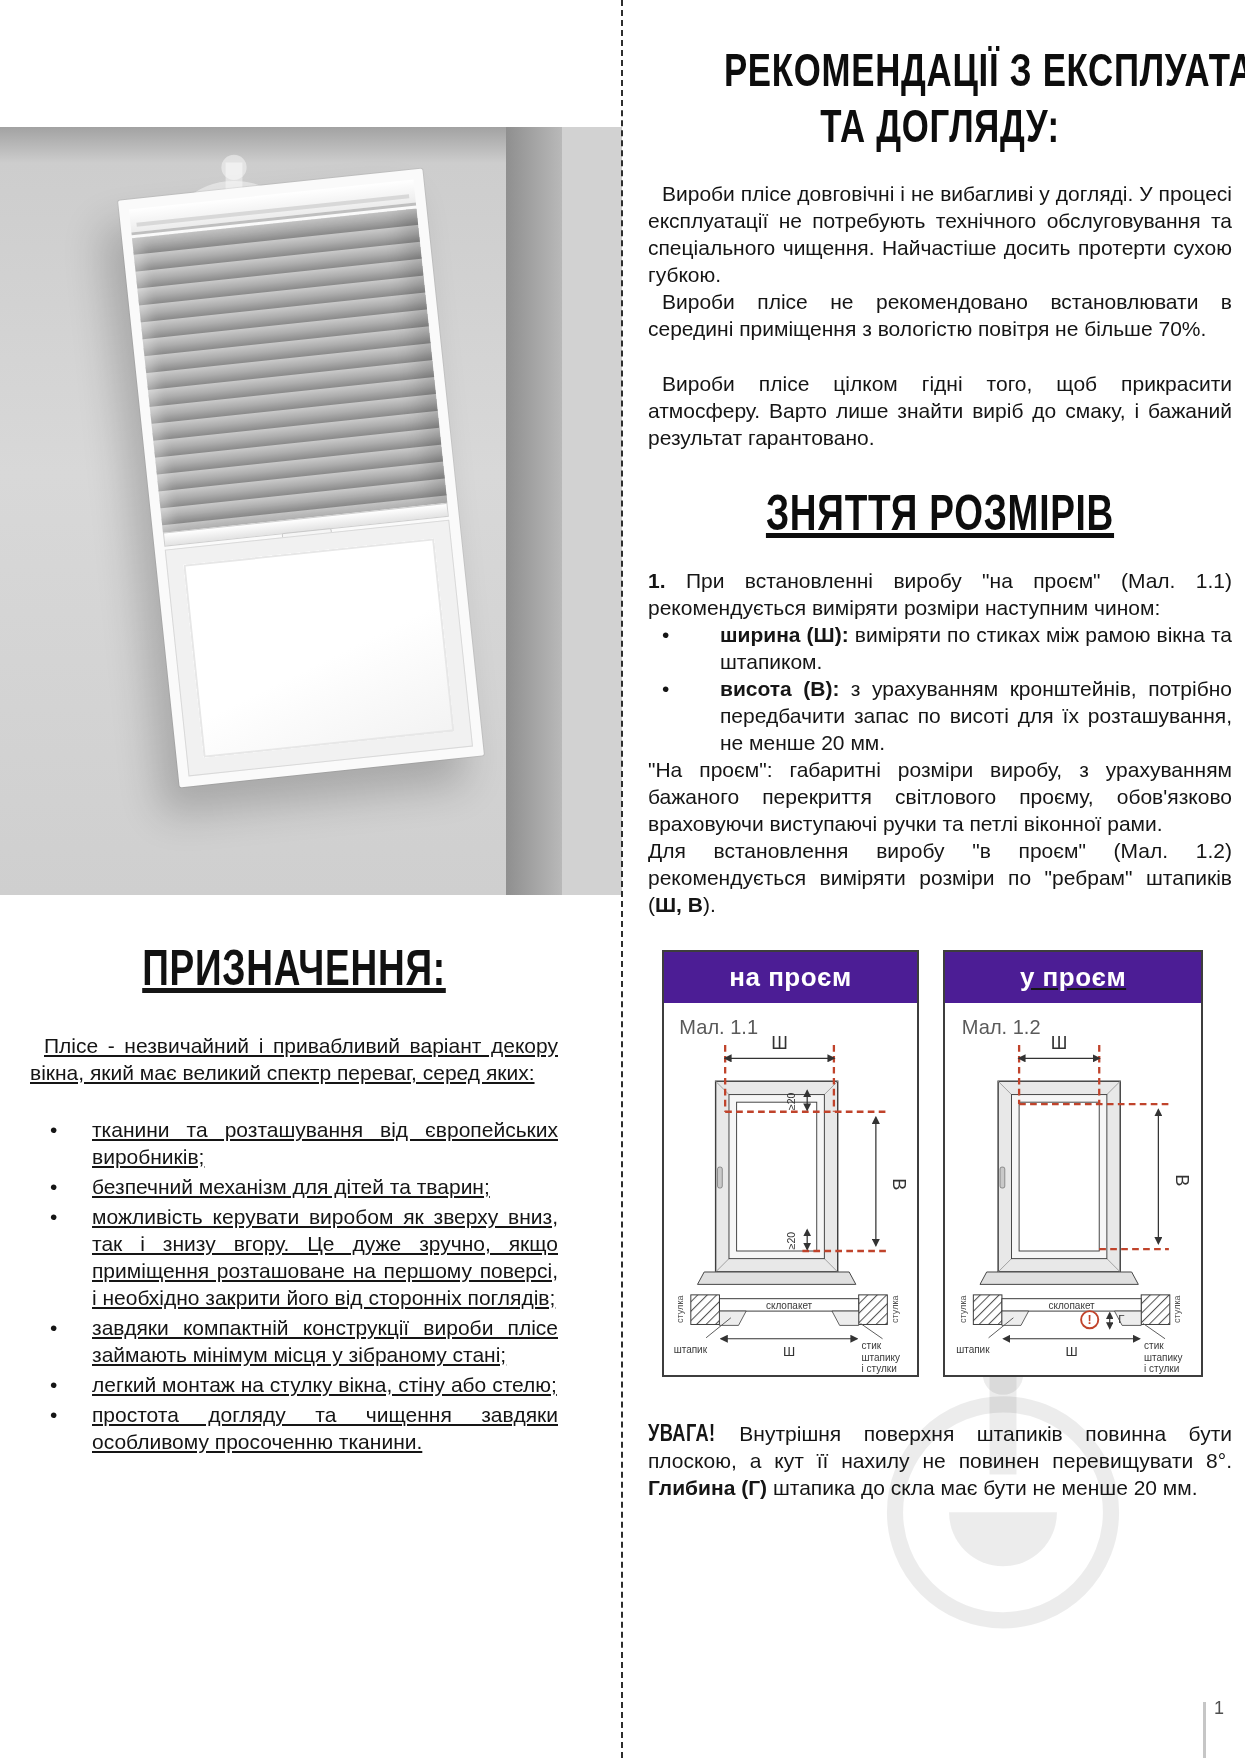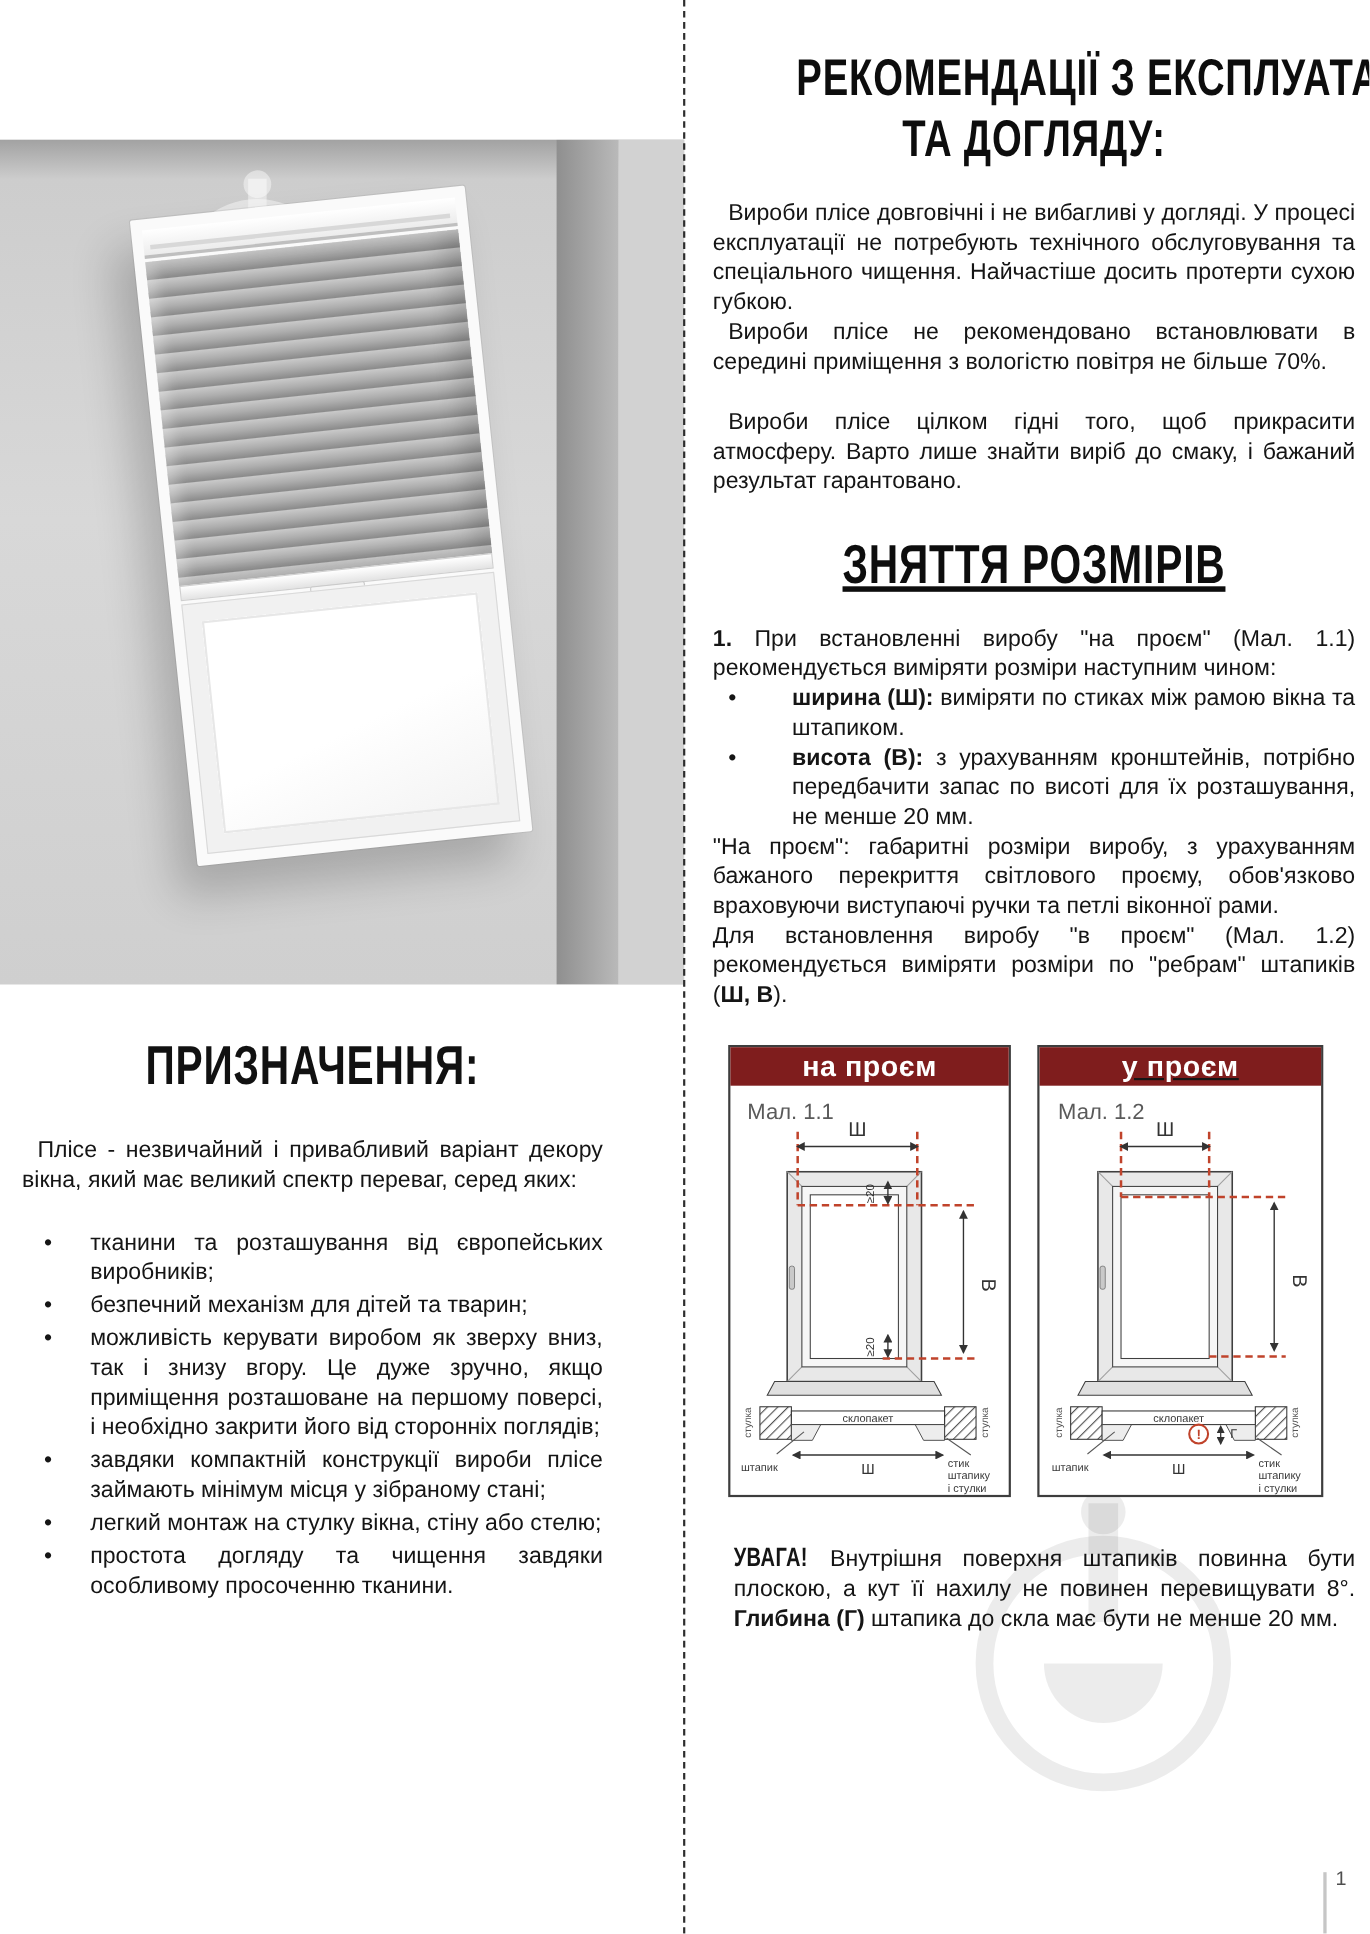--- a/index.html
+++ b/index.html
@@ -37,21 +37,21 @@
   .blind-rail { position:absolute; left:0; right:0; bottom:-14px; height:14px;
            background:linear-gradient(180deg,#ffffff,#e3e3e3); border:1px solid #cfcfcf; }
   .handle { position:absolute; left:50%; bottom:-30px; width:50px; height:17px; transform:translateX(-50%);
            background:#f5f5f5; border:1px solid #c9c9c9; border-radius:2px; }
   .sash { position:absolute; left:10px; right:10px; top:352px; bottom:10px;
            background:#f1f1f1; border:1px solid #d9d9d9; }
   .glass { position:absolute; left:16px; right:16px; top:16px; bottom:16px;
            background:linear-gradient(160deg,#ffffff 55%,#f3f3f3 100%);
            box-shadow:inset 0 0 0 2px #e7e7e7; }
 
-  .purpose { position:absolute; left:20px; top:940px; width:528px; }
+  .purpose { position:absolute; left:30px; top:940px; width:528px;text-decoration:underline; }
   .purpose .cond-line { font-size:50px; line-height:56px; color:#111; }
   .purpose .intro { margin-top:36px; font-size:21px; line-height:27px; text-align:justify; text-indent:14px; }
   .blist { list-style:none; margin-top:30px; }
   .blist li { position:relative; padding-left:62px; margin-bottom:3px;
               font-size:21px; line-height:27px; text-align:justify; }
   .blist li:before { content:"\2022"; position:absolute; left:20px; }
 
   
   .divider { position:absolute; left:621px; top:0; height:1758px; width:0; border-left:2px dashed #2d2d2d; }
 
@@ -66,33 +66,33 @@
   .mt26 { margin-top:26px; }
   .mt28 { margin-top:28px; }
   .rlist { list-style:none; }
   .rlist li { position:relative; padding-left:72px; font-size:21px; line-height:27px; text-align:justify; }
   .rlist li:before { content:"\2022"; position:absolute; left:14px; }
 
   
   .diagrams { display:flex; gap:24px; margin:32px 0 0 14px; }
   .dbox { border:2px solid #3d3d3d; background:#ffffff; }
   .dbox-1 { width:257px; } .dbox-2 { width:260px;text-decoration:underline; }
-  .dbox-header { height:35px; background:#7f1d1d; color:#ffffff; display:flex;
+  .dbox-header { height:51px; background:#4c1d95; color:#ffffff; display:flex;
                  align-items:center; justify-content:center; font-weight:bold;
                  font-size:26px; letter-spacing:0.5px; }
   .dsvg { display:block; margin:0 auto; }
   .dsvg text { font-family:"Liberation Sans","DejaVu Sans",sans-serif; }
   .fig { font-size:21px; fill:#5a5a5a; }
   .dim { font-size:19px; fill:#333; }
   .sml { font-size:11px; fill:#333; }
   .lbl { font-size:10.5px; fill:#3a3a3a; }
   .lbl9 { font-size:9.5px; fill:#555; }
 
   
-  .attn { margin-top:42px;margin-left:19px; }
+  .attn { margin-top:42px; }
   .cond-inline { display:inline-block; font-weight:bold; transform:scaleX(0.76);
                  transform-origin:0 50%; font-size:24px; margin-right:-20px; letter-spacing:0.5px; }
 
   
   .wm { position:absolute; pointer-events:none; }
   .wm svg { width:100%; height:100%; }
   .wm-photo { left:150px; top:14px; width:168px; height:194px; color:rgba(255,255,255,0.45); }
   .wm-bottom { left:868px; top:1338px; width:270px; height:300px; color:rgba(0,0,0,0.075); z-index:0; }
 
   

